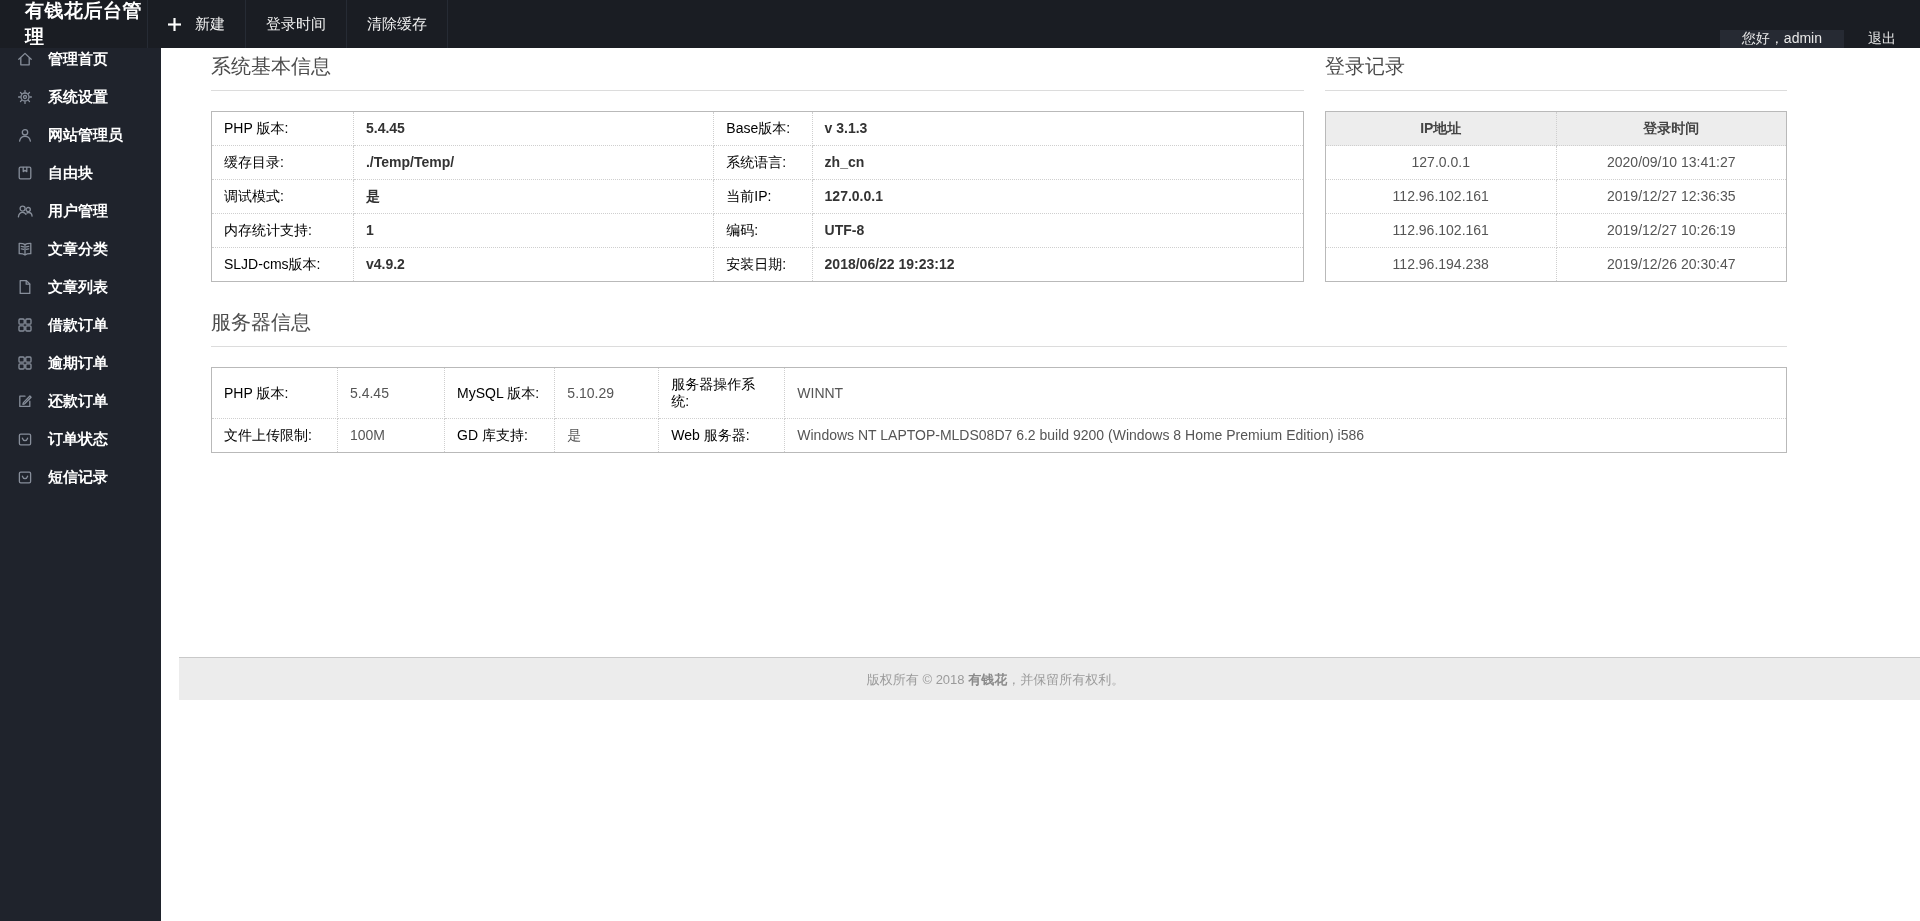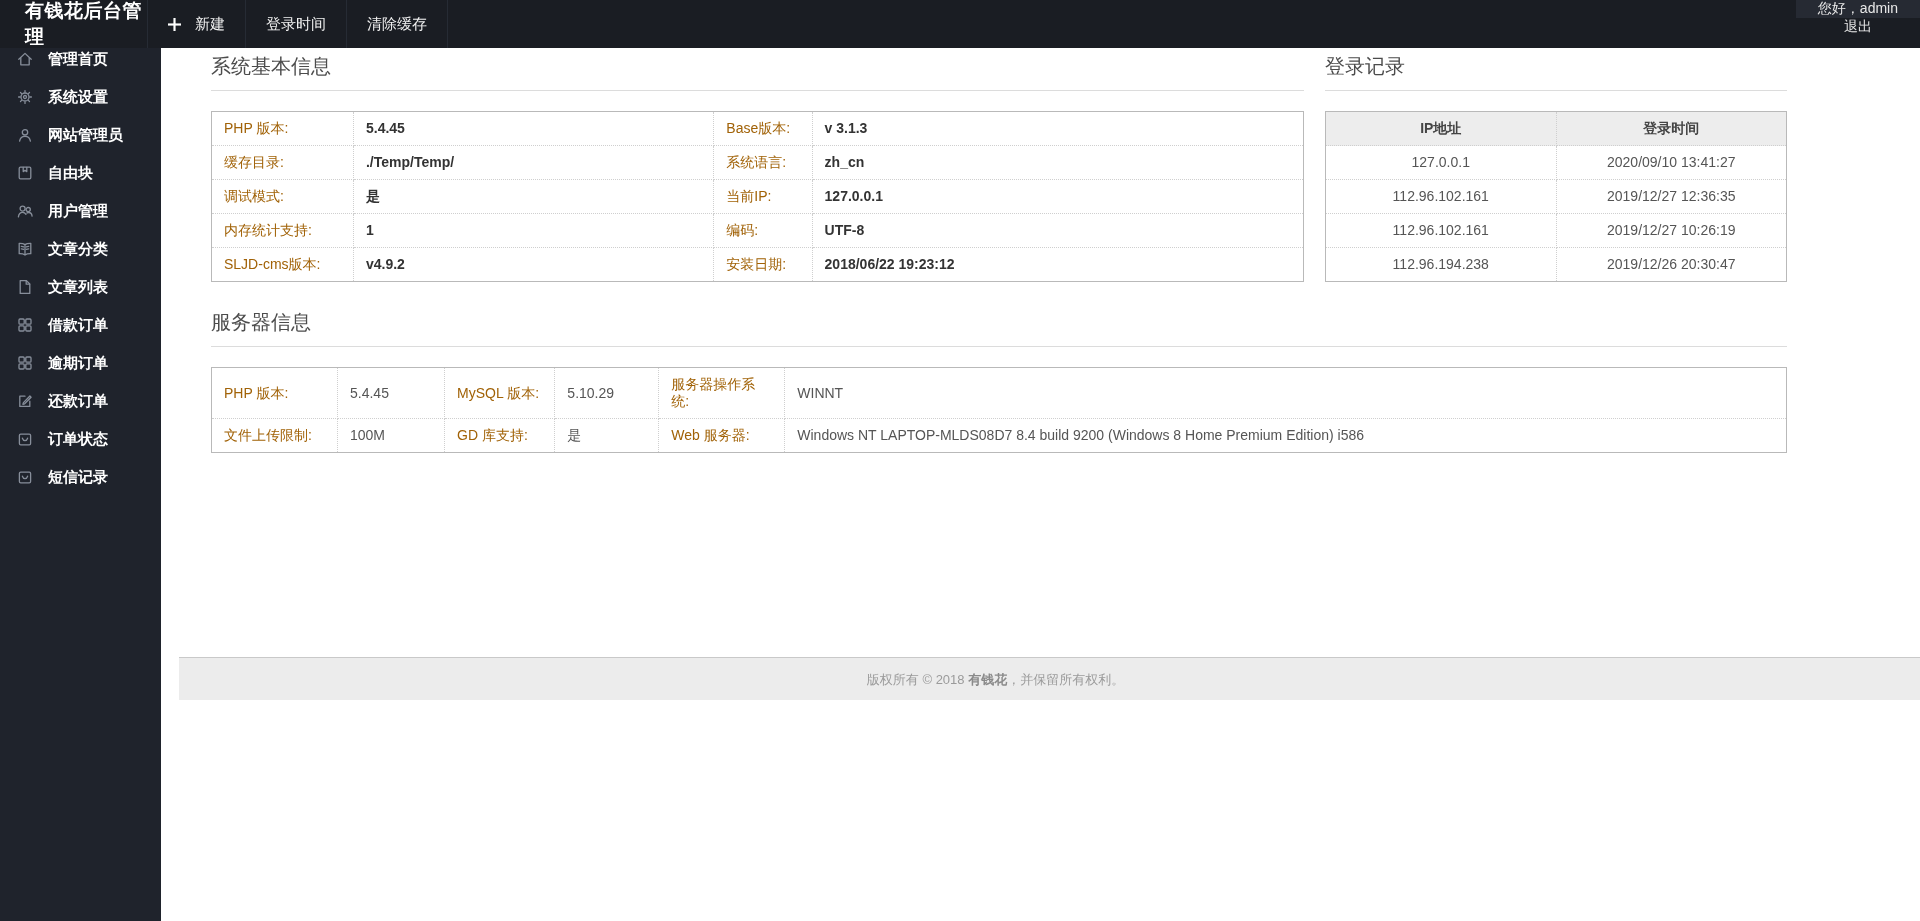--- a/index.html
+++ b/index.html
@@ -7,21 +7,21 @@
     font-family:"Liberation Sans","DejaVu Sans",sans-serif; background:#ffffff; }
 
   
   .topbar { position:absolute; left:0; top:0; width:1920px; height:48px;
     background:#1a1d23; color:#fff; display:flex; align-items:stretch; z-index:10; }
   .brand { width:148px; display:flex; align-items:center; padding-left:25px;
     font-size:19px; font-weight:bold; letter-spacing:.5px; border-right:1px solid #262b34; }
   .topnav { display:flex; align-items:stretch; }
   .topnav a { display:flex; align-items:center; gap:14px; padding:0 20px; font-size:15px;
     color:#f2f2f2; text-decoration:none; border-right:1px solid #262b34; cursor:pointer; }
-  .topbar-right { margin-left:auto; display:flex; align-items:center;flex-direction:column; }
+  .topbar-right { margin-left:auto; display:flex; align-items:flex-end; }
   .user-block { display:flex; align-items:center; padding:0 22px; background:#262a33;
     font-size:14px; color:#e8e8e8; }
   .logout { display:flex; align-items:center; padding:0 24px; font-size:14px;
     color:#e8e8e8; text-decoration:none; cursor:pointer; }
 
   
   .sidebar { position:absolute; left:0; top:40px; bottom:0; width:161px; background:#1f232c; }
   .sidebar a { display:flex; align-items:center; height:38px; padding-left:16px; gap:14px;
     color:#ffffff; font-size:15px; font-weight:bold; text-decoration:none; cursor:pointer; }
   .ico { width:18px; height:18px; stroke:#878e9a; fill:none; stroke-width:1.3;
@@ -35,21 +35,21 @@
 
   h2.sec-title { margin:0; padding:6px 0 12px; font-size:20px; font-weight:normal;
     color:#4c4c4c; border-bottom:1px solid #dcdcdc; line-height:24px; }
   .cols { display:flex; align-items:flex-start; }
   .col-left { width:1093px; flex:0 0 1093px; }
   .col-right { flex:1; margin-left:21px; }
 
   table { border-collapse:collapse; width:100%; margin-top:20px; font-size:14px;
     border:1px solid #b9b9b9; background:#fff; }
   td, th { border:1px dotted #cfcfcf; padding:8px 12px; line-height:17px; }
-  td.lbl { color:#a16207; }
+  td.lbl { color:#000000; }
   td.val { color:#333; font-weight:bold; }
   td.val-n { color:#555; }
   .login-table th { background:#ededed; color:#444; font-weight:bold; text-align:center; }
   .login-table td { text-align:center; color:#555; }
 
   .server-section { margin-top:22px; }
 
   footer { height:43px; line-height:43px; background:#ececec; border-top:1px solid #c9c9c9;
     text-align:center; font-size:13px; color:#9b9b9b; padding-right:108px; }
   footer b { color:#8a8a8a; }
@@ -277,21 +277,21 @@
             <td class="val-n">5.10.29</td>
             <td class="lbl">服务器操作系统:</td>
             <td class="val-n">WINNT</td>
           </tr>
           <tr>
             <td class="lbl">文件上传限制:</td>
             <td class="val-n">100M</td>
             <td class="lbl">GD 库支持:</td>
             <td class="val-n">是</td>
             <td class="lbl">Web 服务器:</td>
-            <td class="val-n">Windows NT LAPTOP-MLDS08D7 8.4 build 9200 (Windows 8 Home Premium Edition) i586</td>
+            <td class="val-n">Windows NT LAPTOP-MLDS08D7 6.2 build 9200 (Windows 8 Home Premium Edition) i586</td>
           </tr>
         </tbody>
       </table>
     </section>
   </div>
 
   <footer>
     <span>版权所有 © 2018 </span><b>有钱花</b><span>，并保留所有权利。</span>
   </footer>
 </div>

